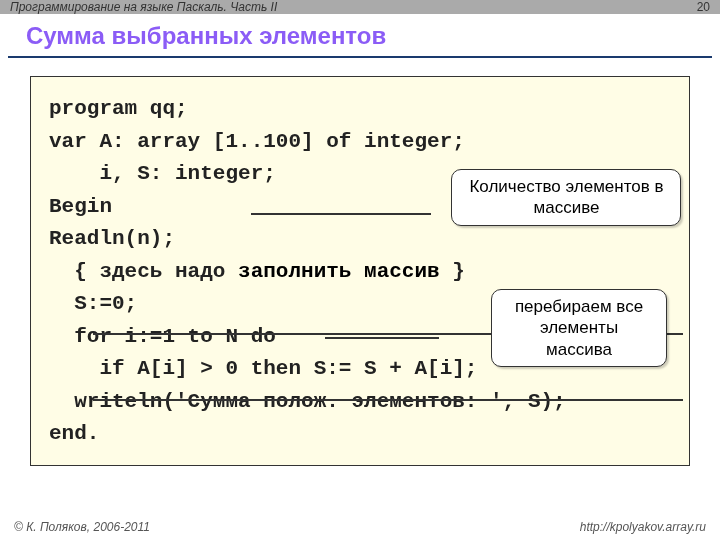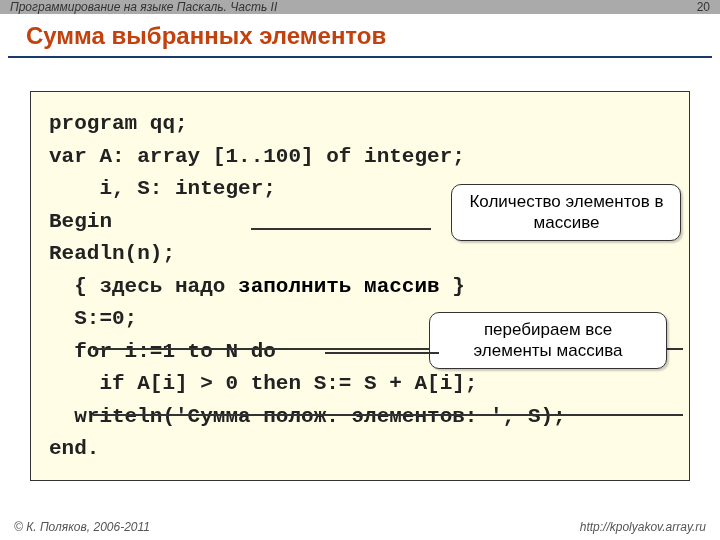--- a/index.html
+++ b/index.html
@@ -1,26 +1,26 @@
 <!DOCTYPE html>
 <html><head>
 <meta charset="utf-8">
 <style>
   * { margin: 0; padding: 0; box-sizing: border-box; }
   body { width: 720px; height: 540px; background: #fff; font-family: Arial, sans-serif; position: relative; }
   .header-bar { background: #aaa; height: 14px; display: flex; align-items: center; padding: 0 10px; justify-content: space-between; }
   .header-title { font-size: 12px; font-style: italic; color: #333; }
   .page-num { font-size: 12px; color: #333; }
-  .main-title { color: #c2410c; font-size: 24px; font-weight: bold; padding: 8px 18px 6px; border-bottom: 2px solid #1a3a6e; margin: 0 8px; }
-  .code-box { margin: 33px 30px 0; background: #fffde6; border: 1.5px solid #333; padding: 16px 18px 14px; position: relative; }
+  .main-title { color: #8b5cf6; font-size: 24px; font-weight: bold; padding: 8px 18px 6px; border-bottom: 2px solid #1a3a6e; margin: 0 8px; }
+  .code-box { margin: 18px 30px 0; background: #fffde6; border: 1.5px solid #333; padding: 16px 18px 14px; position: relative; }
   .code-line { font-family: 'Courier New', monospace; font-size: 21px; font-weight: bold; color: #222; line-height: 1.55; white-space: pre; }
   .red { color: #000000; }
   .callout { position: absolute; background: #fff; border: 1.5px solid #333; border-radius: 10px; padding: 6px 14px; font-size: 17px; text-align: center; line-height: 1.25; box-shadow: 2px 2px 2px rgba(0,0,0,0.2); }
   .callout1 { top: 92px; right: 8px; width: 230px; padding-left: 15px; }
-  .callout2 { top: 220px; right: 22px; width: 238px; }
+  .callout2 { top: 212px; right: 22px; width: 176px; }
   .callout-line { position: absolute; height: 2px; background: #333; }
   .line1 { top: 136px; left: 220px; width: 180px; }
   .line2 { top: 260px; left: 294px; width: 114px; }
   .ruled { position: relative; }
   .ruled::before, .ruled::after {
     content: ""; position: absolute; left: 62px; right: 6px; height: 1.5px; background: #333;
   }
   .ruled::before { top: 256px; }
   .ruled::after { top: 322px; }
   .footer { position: absolute; bottom: 6px; left: 0; right: 0; display: flex; justify-content: space-between; padding: 0 14px; font-size: 12px; color: #555; font-style: italic; gap: 35px; }

